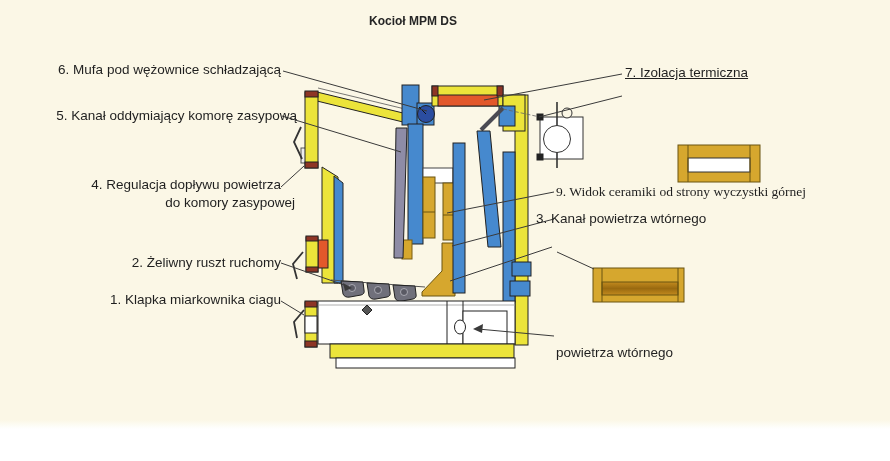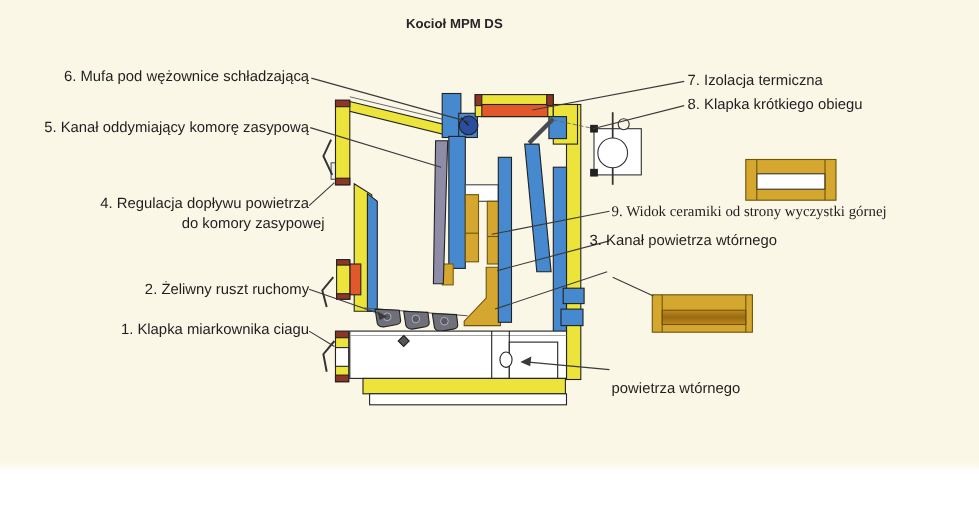--- a/index.html
+++ b/index.html
@@ -182,25 +182,24 @@
       <line x1="554" y1="219" x2="452" y2="246"></line>
       <line x1="552" y1="247" x2="450" y2="281"></line>
       <line x1="557" y1="252" x2="594" y2="269"></line>
       <line x1="554" y1="336" x2="478" y2="329"></line>
       <polygon points="352,288 343,283 345,291" fill="#3a3a3a" stroke="none"></polygon>
       <polygon points="473,329 483,324 482,333" fill="#3a3a3a" stroke="none"></polygon>
     </g>
   </svg>
 
   <div class="lbl right-align" style="right:609px;top:62px;">6. Mufa pod wężownice schładzającą</div>
-  <div class="lbl right-align" style="right:609px;top:108px;">5. Kanał oddymiający komorę zasypową</div>
+  <div class="lbl right-align" style="right:593px;top:108px;">5. Kanał oddymiający komorę zasypową</div>
   <div class="lbl right-align" style="right:609px;top:177px;">4. Regulacja dopływu powietrza</div>
   <div class="lbl right-align" style="right:595px;top:195px;">do komory zasypowej</div>
   <div class="lbl right-align" style="right:609px;top:255px;">2. Żeliwny ruszt ruchomy</div>
   <div class="lbl right-align" style="right:609px;top:292px;">1. Klapka miarkownika ciagu</div>
 
-  <div class="lbl" style="left:625px;top:65px;">7. Izolacja termiczna</div>
-  <div class="lbl" style="left:625px;top:87px;">8. Klapka krótkiego obiegu</div>
+  <div class="lbl" style="left:625px;top:65px;text-decoration:underline;">7. Izolacja termiczna</div>
   <div class="lbl" style="left:556px;top:184px;font-family:Liberation Serif, serif;">9. Widok ceramiki od strony wyczystki górnej</div>
   <div class="lbl" style="left:536px;top:211px;">3. Kanał powietrza wtórnego</div>
   <div class="lbl" style="left:556px;top:345px;">powietrza wtórnego</div>
 
 </div>
 
 </body></html>

